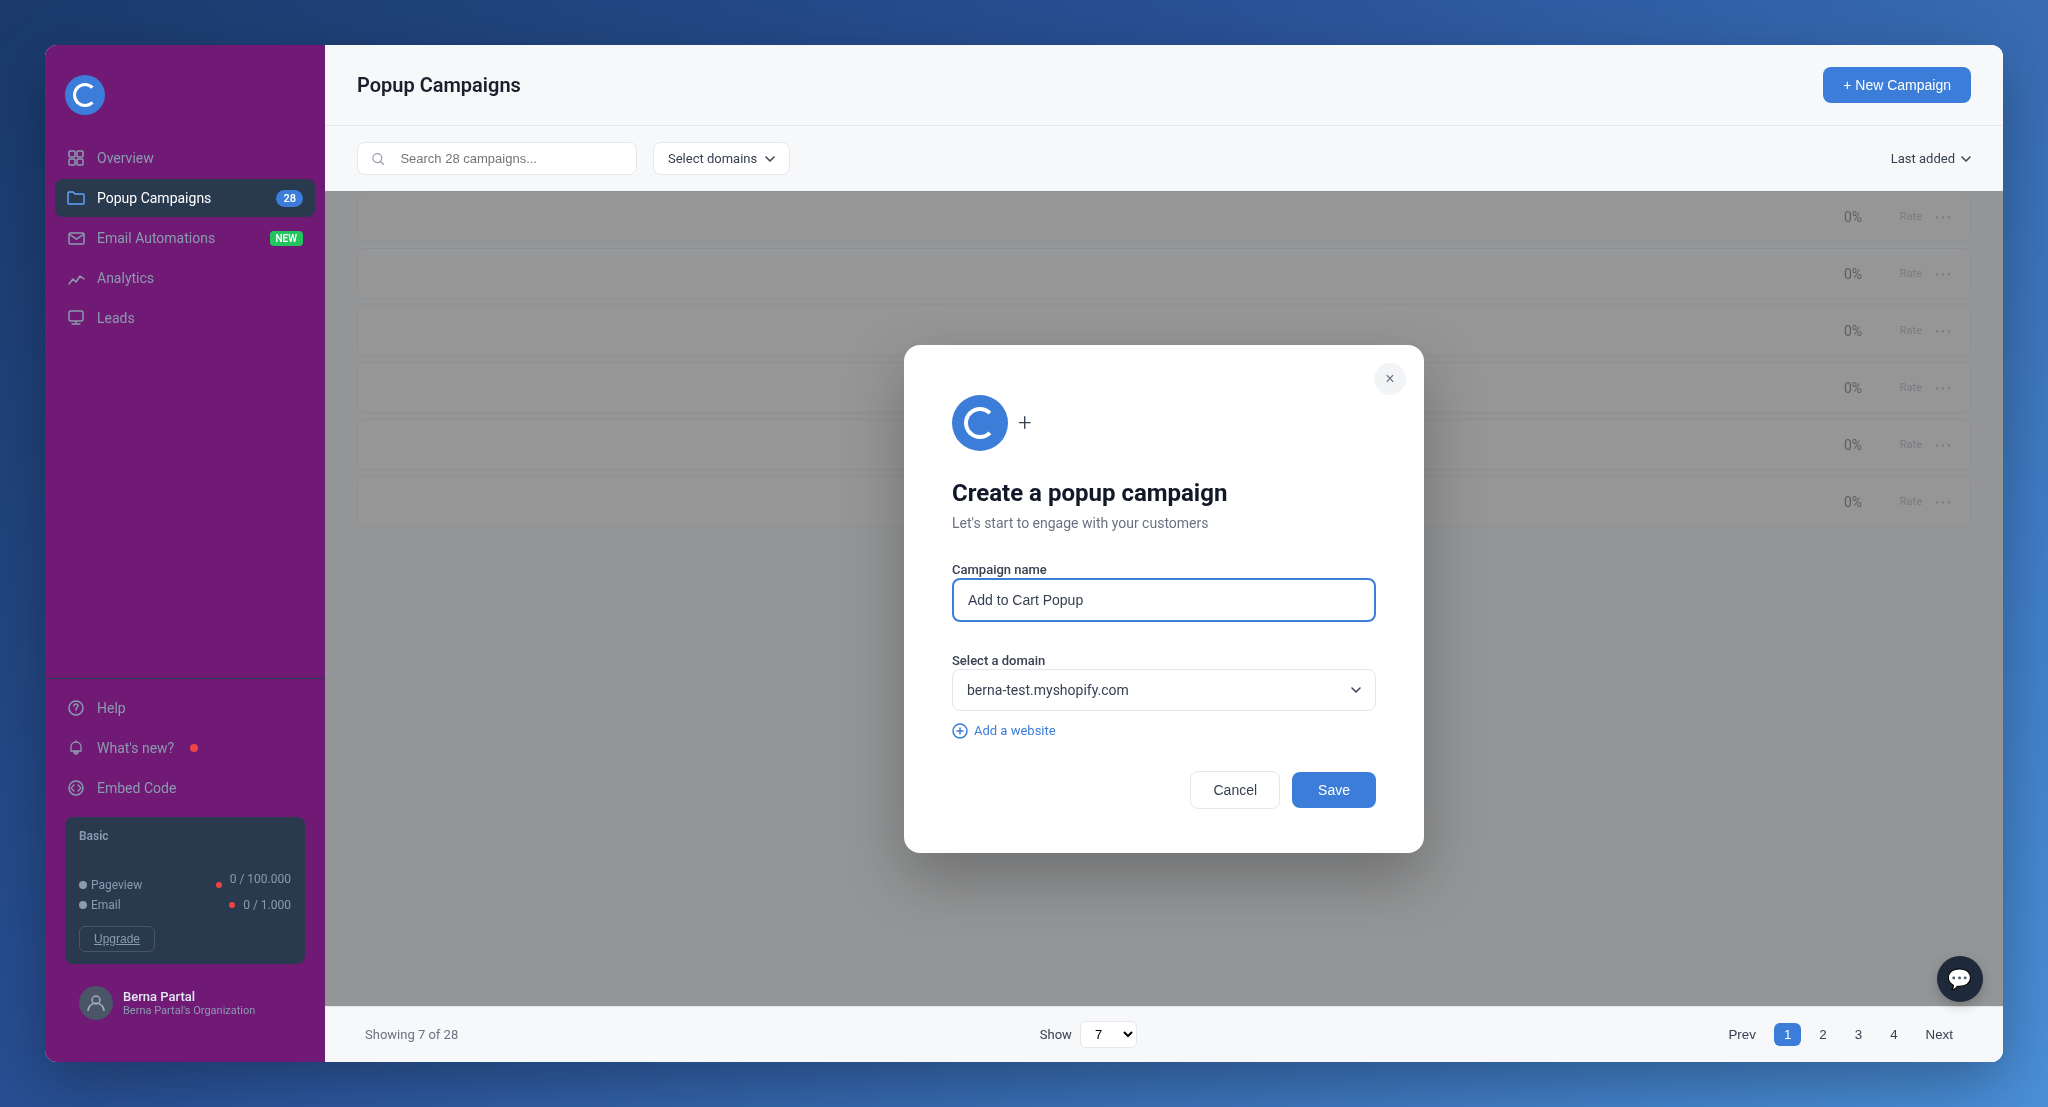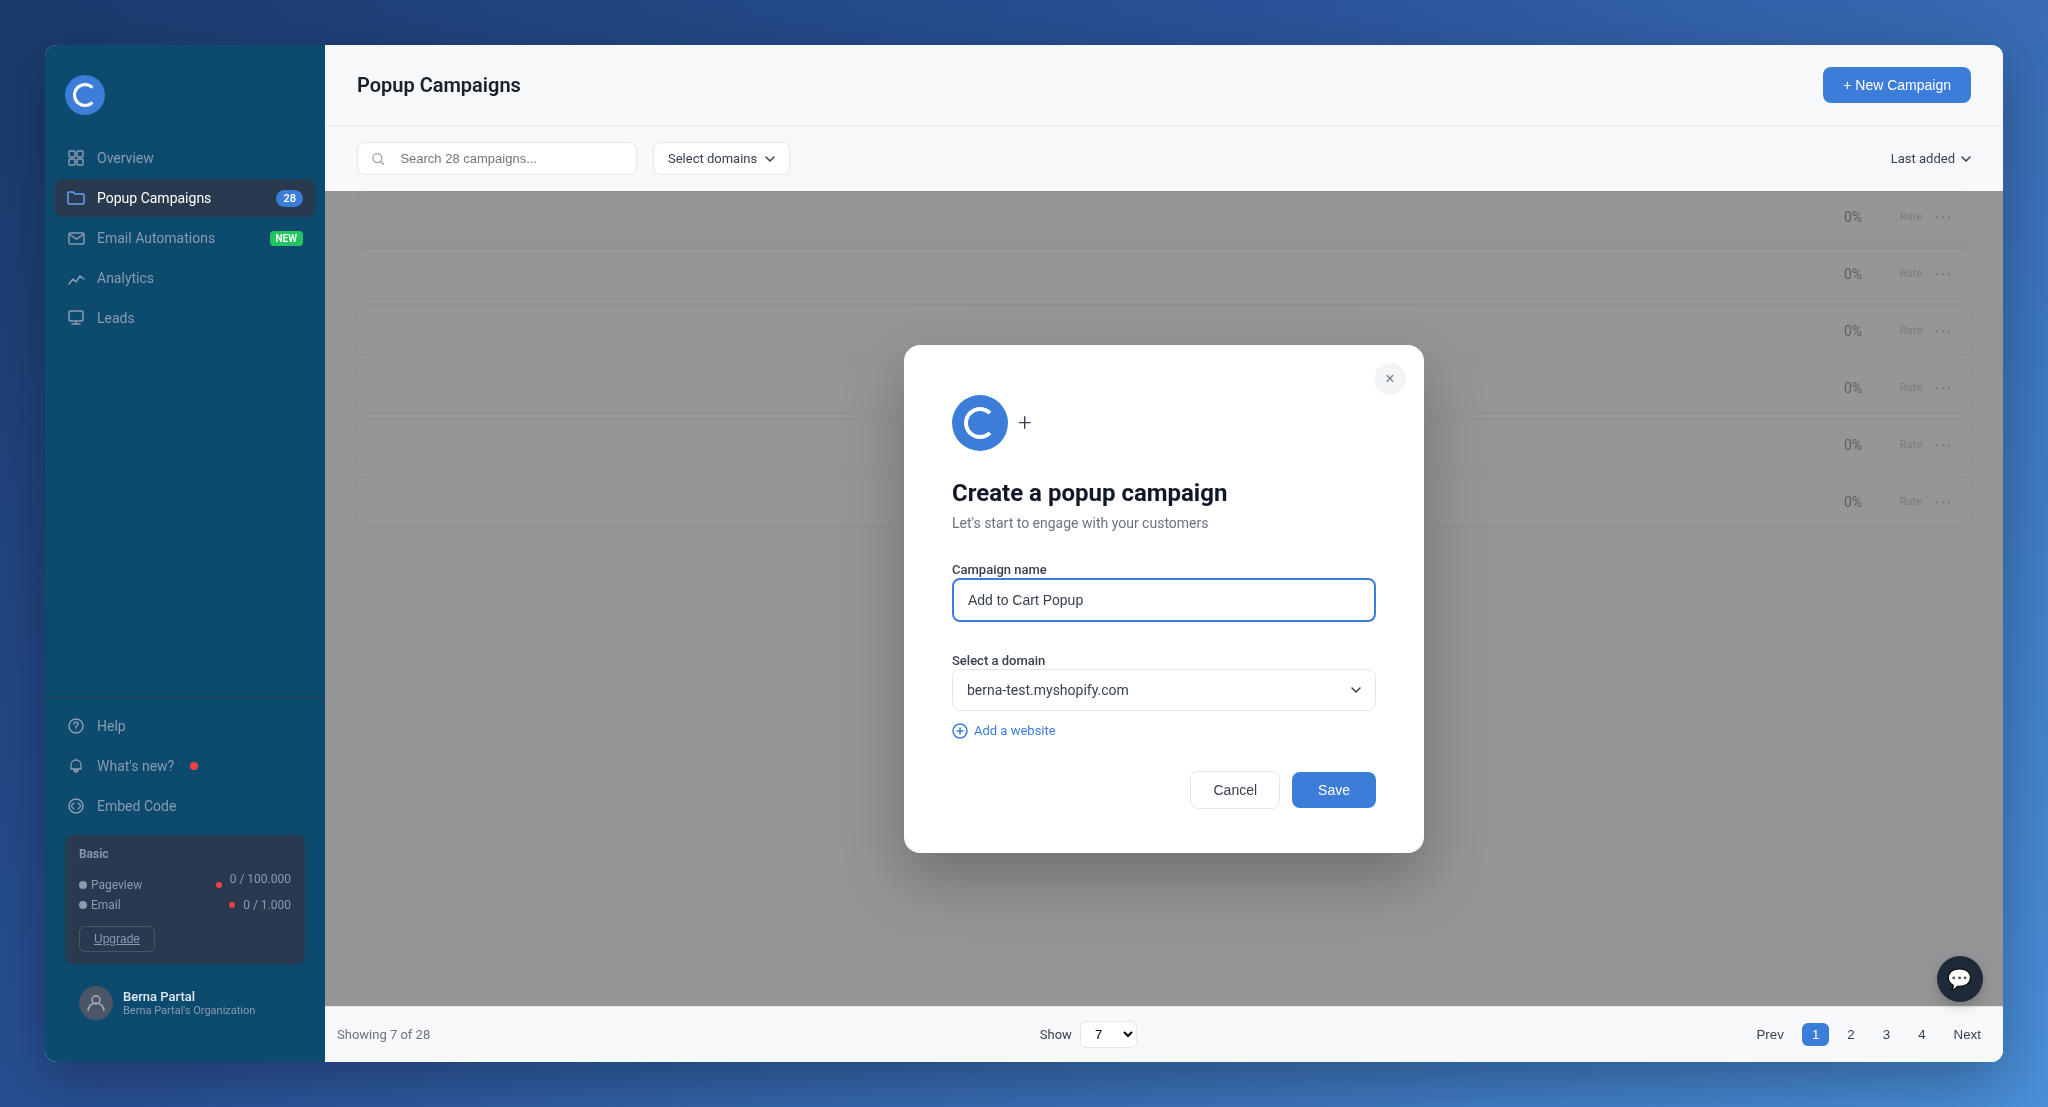--- a/index.html
+++ b/index.html
@@ -22,21 +22,21 @@
       background: #f0f2f5;
       border-radius: 12px;
       display: flex;
       overflow: hidden;
       box-shadow: 0 20px 60px rgba(0,0,0,0.3);
     }
 
     
     .sidebar {
       width: 280px;
-      background: #0c4a6e;
+      background: #701a75;
       display: flex;
       flex-direction: column;
       padding: 20px 0;
       flex-shrink: 0;
     }
 
     .sidebar-logo {
       padding: 10px 20px 24px 20px;
       display: flex;
       align-items: center;
@@ -127,21 +127,21 @@
       padding: 12px 14px;
       margin: 10px;
       background: #2a3a4e;
       border-radius: 8px;
     }
 
     .plan-title {
       color: #8a9bb0;
       font-size: 12px;
       font-weight: 600;
-      margin-bottom: 4px;
+      margin-bottom: 22px;
     }
 
     .plan-row {
       display: flex;
       align-items: center;
       gap: 8px;
       margin-bottom: 6px;
     }
 
     .plan-dot {
@@ -345,21 +345,21 @@
 
     .rate-label {
       font-size: 11px;
       color: #9ca3af;
       min-width: 60px;
       text-align: right;
     }
 
     
     .footer {
-      padding: 14px 12px;
+      padding: 14px 40px;
       display: flex;
       align-items: center;
       justify-content: space-between;
       border-top: 1px solid #e5e7eb;
       background: #f7f8fa;
     }
 
     .showing-text {
       font-size: 13px;
       color: #6b7280;

